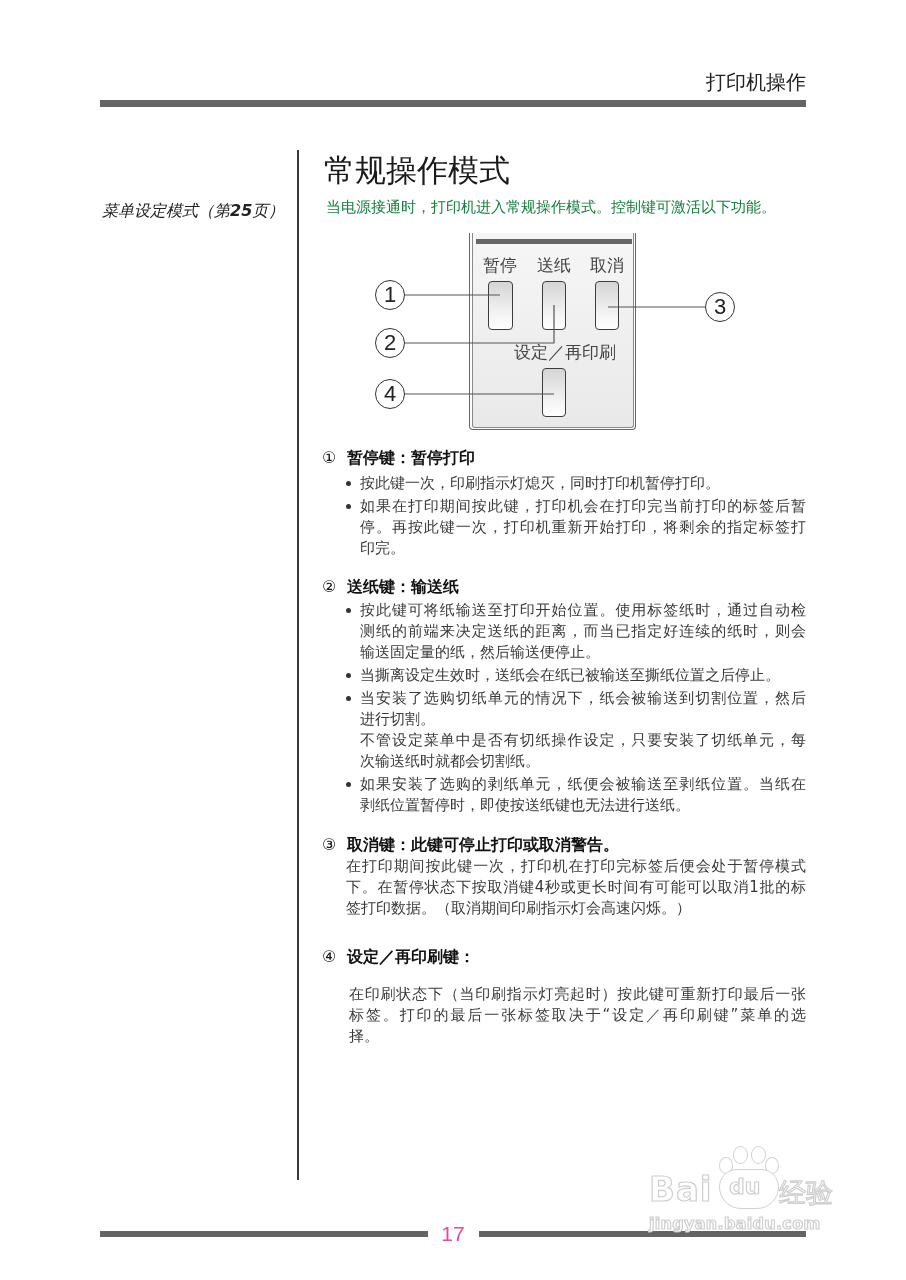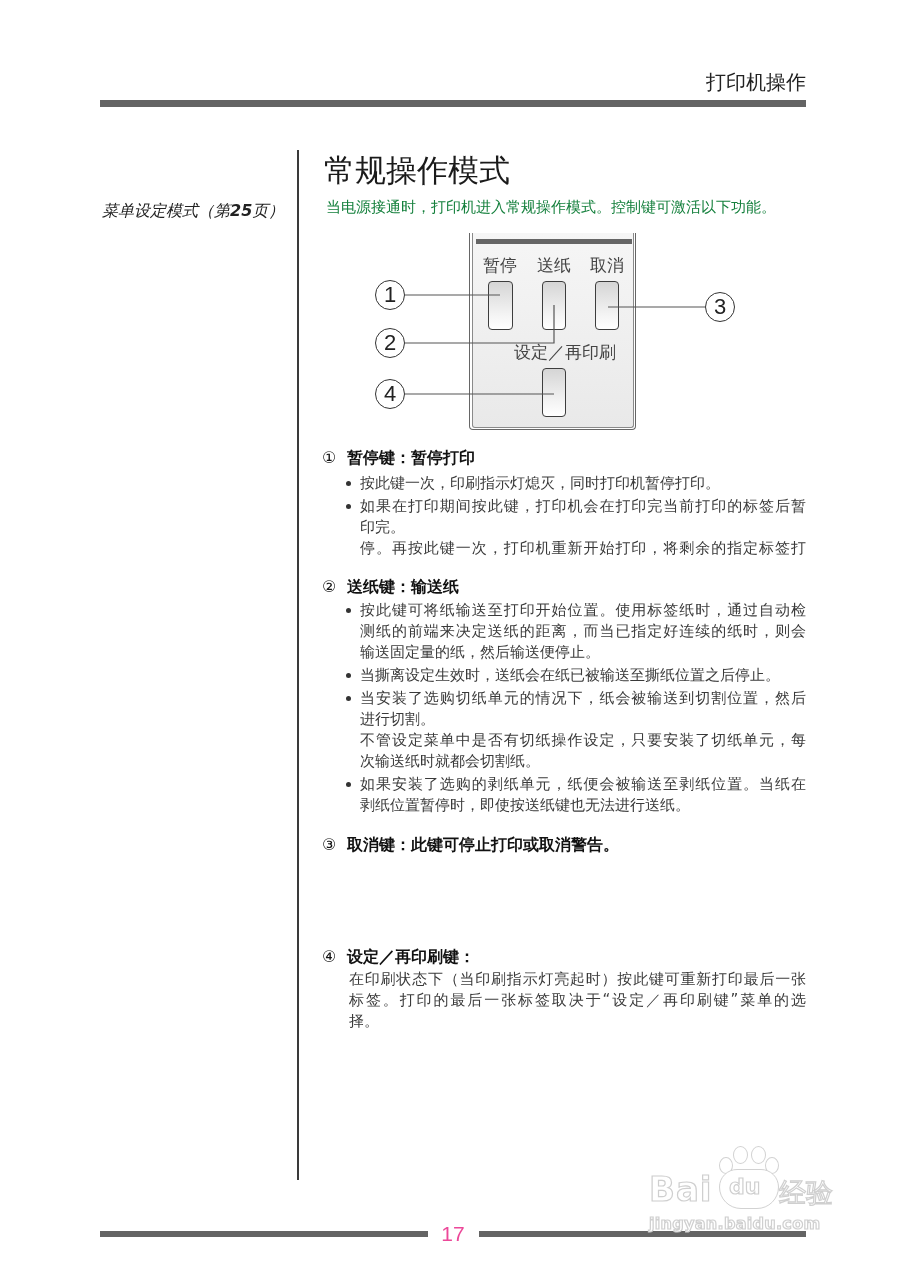--- a/index.html
+++ b/index.html
@@ -39,21 +39,21 @@
     
     .section { position:absolute; left:322px; width:484px; }
     .sec-heading { font-size:16px; line-height:22px; font-weight:bold; color:#111; white-space:nowrap; }
     .sec-heading .num { display:inline-block; width:25px; font-weight:normal; font-size:16px; }
     .item { position:relative; padding-left:38px; margin-top:2px; }
     .item.first { margin-top:4px; }
     .item .bullet { position:absolute; left:24px; top:8px; width:5px; height:5px; border-radius:50%; background:#333; }
     .line { font-size:15px; line-height:21px; color:#3a3a3a; white-space:nowrap; text-align:left; }
     .line.full { white-space:normal; text-align:justify; text-align-last:justify; }
     .para { padding-left:24px; }
-    .para.p4 { padding-left:27px; margin-top:1px; }
+    .para.p4 { padding-left:27px; margin-top:16px; }
 
     
     .page-number { position:absolute; left:430px; top:1221px; width:46px; text-align:center;
       font-family:"Liberation Sans", sans-serif; font-size:21px; line-height:26px; color:#ec4899; }
 
     
     .wm { position:absolute; left:645px; top:1143px; width:215px; height:105px; z-index:5; }
     .wm-text { position:absolute; color:#ffffff; -webkit-text-stroke:1.2px #cfcfcf; font-family:"DejaVu Sans", sans-serif; white-space:nowrap; }
     .wm-bai { left:4px; top:26px; font-size:34px; font-weight:bold; line-height:40px; letter-spacing:1px; }
     .wm-toe { position:absolute; border:1.5px solid #d2d2d2; background:#fff; border-radius:50%; }
@@ -106,22 +106,22 @@
 
 <div class="section" style="top:447px;">
   <div class="sec-heading"><span class="num">①</span><span>暂停键：暂停打印</span></div>
   <div class="item first">
     <span class="bullet"></span>
     <div class="line">按此键一次，印刷指示灯熄灭，同时打印机暂停打印。</div>
   </div>
   <div class="item">
     <span class="bullet"></span>
     <div class="line full">如果在打印期间按此键，打印机会在打印完当前打印的标签后暂</div>
+    <div class="line full">停。再按此键一次，打印机重新开始打印，将剩余的指定标签打</div>
     <div class="line">印完。</div>
-    <div class="line full">停。再按此键一次，打印机重新开始打印，将剩余的指定标签打</div>
   </div>
 </div>
 
 <div class="section" style="top:576px;">
   <div class="sec-heading"><span class="num">②</span><span>送纸键：输送纸</span></div>
   <div class="item">
     <span class="bullet"></span>
     <div class="line full">按此键可将纸输送至打印开始位置。使用标签纸时，通过自动检</div>
     <div class="line full">测纸的前端来决定送纸的距离，而当已指定好连续的纸时，则会</div>
     <div class="line">输送固定量的纸，然后输送便停止。</div>
@@ -139,20 +139,25 @@
   </div>
   <div class="item">
     <span class="bullet"></span>
     <div class="line full">如果安装了选购的剥纸单元，纸便会被输送至剥纸位置。当纸在</div>
     <div class="line">剥纸位置暂停时，即使按送纸键也无法进行送纸。</div>
   </div>
 </div>
 
 <div class="section" style="top:834px;">
   <div class="sec-heading"><span class="num">③</span><span>取消键：此键可停止打印或取消警告。</span></div>
+  <div class="para">
+    <div class="line full">在打印期间按此键一次，打印机在打印完标签后便会处于暂停模式</div>
+    <div class="line full">下。在暂停状态下按取消键4秒或更长时间有可能可以取消1批的标</div>
+    <div class="line">签打印数据。（取消期间印刷指示灯会高速闪烁。）</div>
+  </div>
 </div>
 
 <div class="section" style="top:946px;">
   <div class="sec-heading"><span class="num">④</span><span>设定／再印刷键：</span></div>
   <div class="para p4">
     <div class="line full">在印刷状态下（当印刷指示灯亮起时）按此键可重新打印最后一张</div>
     <div class="line full">标签。打印的最后一张标签取决于“设定／再印刷键”菜单的选</div>
     <div class="line">择。</div>
   </div>
 </div>

